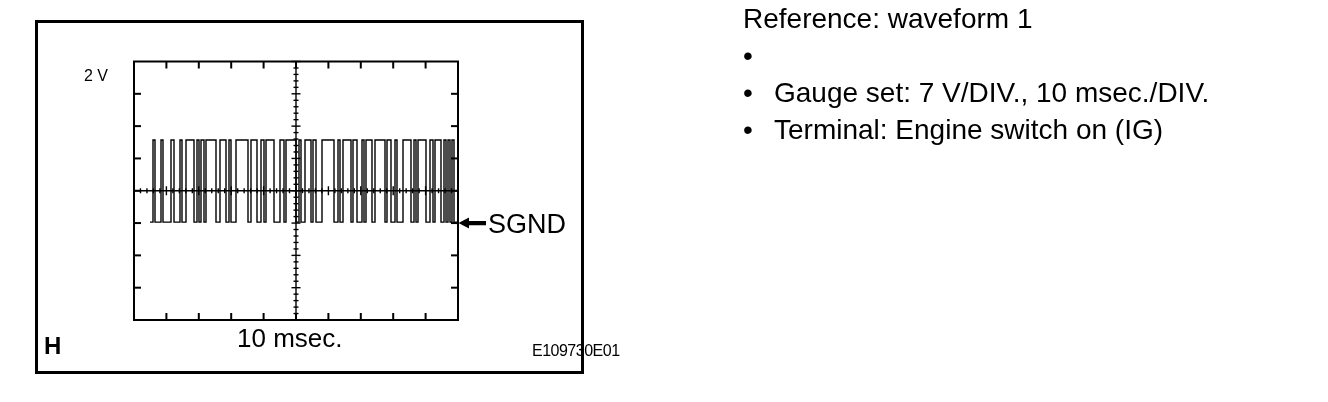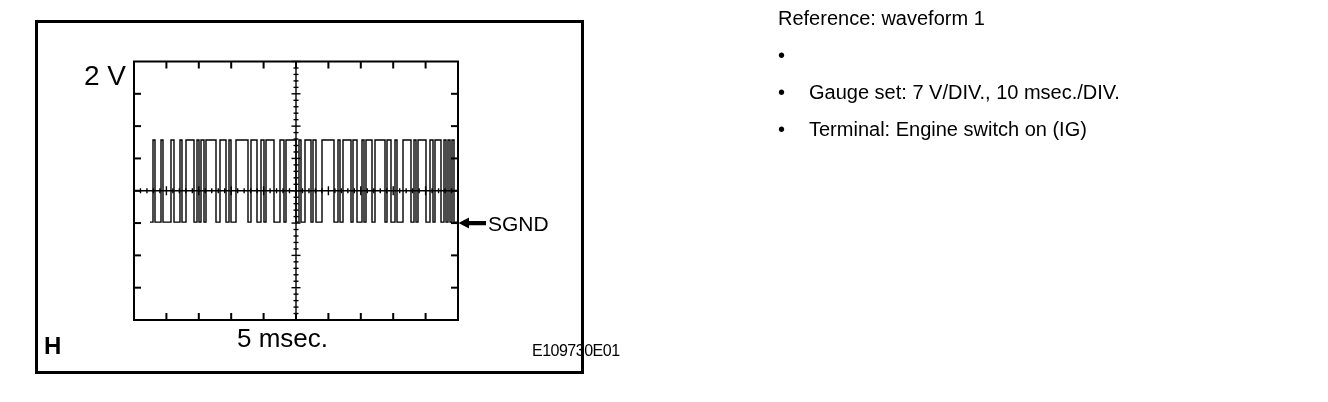--- a/index.html
+++ b/index.html
@@ -1,25 +1,25 @@
 <!DOCTYPE html>
 <html><head>
 <meta charset="utf-8">
 <style>
   html,body{margin:0;padding:0;background:#fff;}
   .page{position:relative;width:1328px;height:402px;background:#fff;overflow:hidden;
         font-family:"Liberation Sans",sans-serif;color:#000;}
   .abs{position:absolute;white-space:nowrap;}
   #scope-svg{position:absolute;left:35px;top:20px;}
-  .lbl-2v{left:84px;top:61px;font-size:28px;line-height:30px;}
+  .lbl-2v{left:84px;top:61px;font-size:16px;line-height:30px;}
   .lbl-time{left:237px;top:323px;font-size:26px;line-height:30px;}
   .lbl-h{left:44px;top:332px;font-size:24px;line-height:28px;font-weight:bold;}
   .lbl-figid{left:492px;top:342px;font-size:16px;line-height:18px;letter-spacing:-0.5px;margin-left:40px;}
-  .lbl-sgnd{left:488px;top:209px;font-size:21px;line-height:30px;text-align:center;}
-  .notes{left:743px;top:0px;font-size:20px;line-height:37px;margin-left:35px;}
+  .lbl-sgnd{left:488px;top:209px;font-size:27px;line-height:30px;text-align:center;}
+  .notes{left:743px;top:0px;font-size:28px;line-height:37px;}
   .note-row{display:flex;}
   .bullet{display:inline-block;width:31px;flex:0 0 31px;}
 </style>
 </head>
 <body>
 
 <div class="page">
 
   <svg id="scope-svg" width="549" height="354" viewBox="0 0 549 354">
       <rect x="1.5" y="1.5" width="546" height="351" fill="none" stroke="#000" stroke-width="3"></rect>
@@ -148,21 +148,21 @@
       <line x1="397.08" y1="168.25" x2="397.08" y2="173.25" stroke="#000" stroke-width="1.4"></line>
       <line x1="403.56" y1="168.25" x2="403.56" y2="173.25" stroke="#000" stroke-width="1.4"></line>
       <line x1="410.03999999999996" y1="168.25" x2="410.03999999999996" y2="173.25" stroke="#000" stroke-width="1.4"></line>
       <line x1="416.52" y1="168.25" x2="416.52" y2="173.25" stroke="#000" stroke-width="1.4"></line>
       <line x1="423" y1="166.25" x2="423" y2="175.25" stroke="#000" stroke-width="1.4"></line>
       <path d="M115,202.1H118V120.0H120V202.1H126V120.0H128V202.1H136V120.0H139V202.1H145V120.0H147V202.1H151V120.0H159V202.1H162V120.0H164V202.1H166V120.0H169V202.1H171V120.0H181V202.1H185V120.0H191V202.1H194V120.0H196V202.1H201V120.0H213V202.1H216V120.0H222V202.1H226V120.0H229V202.1H231V120.0H239V202.1H245V120.0H249V202.1H251V120.0H261V202.1H264V120.0H266V202.1H270V120.0H276V202.1H278V120.0H281V202.1H287V120.0H299V202.1H303V120.0H305V202.1H308V120.0H316V202.1H318V120.0H322V202.1H327V120.0H329V202.1H331V120.0H337V202.1H340V120.0H350V202.1H352V120.0H356V202.1H360V120.0H362V202.1H368V120.0H376V202.1H379V120.0H381V202.1H383V120.0H391V202.1H395V120.0H398V202.1H400V120.0H406V202.1H409V120.0H411V202.1H413V120.0H415V202.1H417V120.0H419V202.1H423" fill="none" stroke="#000" stroke-width="1.4"></path>
       <polygon points="423.5,203.093125 434,197.593125 434,200.893125 451,200.893125 451,205.29312499999997 434,205.29312499999997 434,208.593125" fill="#000"></polygon>
     </svg>
 
   <div class="abs lbl-2v">2 V</div>
-  <div class="abs lbl-time">5 msec.</div>
+  <div class="abs lbl-time">10 msec.</div>
   <div class="abs lbl-h">H</div>
   <div class="abs lbl-figid">E109730E01</div>
   <div class="abs lbl-sgnd">SGND</div>
 
   <div class="abs notes">
     <div>Reference: waveform 1</div>
     <div class="note-row">
       <span class="bullet">•</span>
     </div>
     <div class="note-row">

